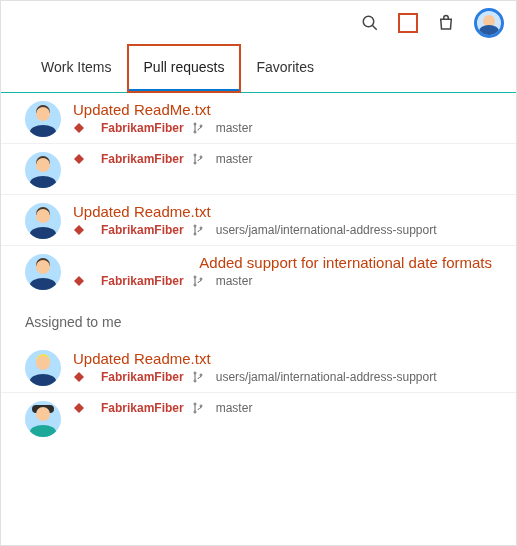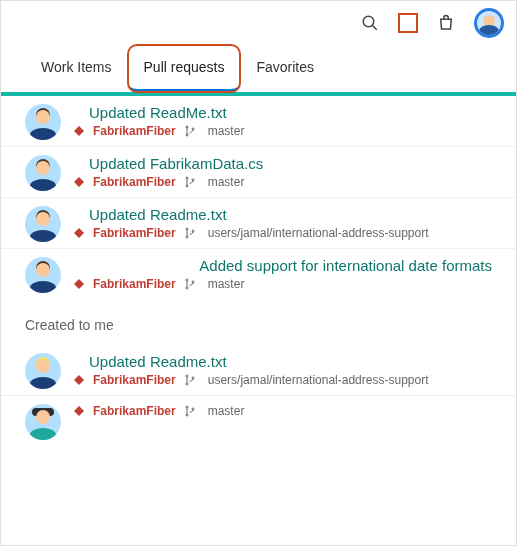--- a/index.html
+++ b/index.html
@@ -3,38 +3,38 @@
 <meta charset="utf-8">
 <style>
   * { margin:0; padding:0; box-sizing:border-box; }
   body { font-family:"Segoe UI",Arial,sans-serif; background:#fff; width:517px; height:546px; overflow:hidden; color:#333; border:1px solid #e0e0e0; }
   .topbar { height:44px; display:flex; align-items:center; justify-content:flex-end; padding-right:12px; gap:18px; }
   .topbar .icon { width:20px; height:20px; display:flex; align-items:center; justify-content:center; color:#444; }
   .topbar .boxed { border:2px solid #ce4b1f; padding:6px 8px; }
   .avatar-top { width:30px; height:30px; border-radius:50%; background:#cde6ff; position:relative; overflow:hidden; border:3px solid #2a7de1;}
   .avatar-top .head { width:12px; height:12px; border-radius:50%; background:#f9c89b; position:absolute; top:4px; left:6px;}
   .avatar-top .body { width:20px; height:12px; border-radius:50% 50% 0 0; background:#275a9e; position:absolute; bottom:-2px; left:2px;}
-  .tabs { display:flex; gap:0; border-bottom:4px solid #14b8a6; padding-left:24px; }
+  .tabs { display:flex; gap:0; border-bottom:1px solid #14b8a6; padding-left:24px; }
   .tab { padding:14px 16px; font-size:14px; color:#333; border-bottom:3px solid transparent; }
-  .tab.active { border-bottom:3px solid #0078d4; color:#222;border-radius:9px; }
+  .tab.active { border-bottom:3px solid #0078d4; color:#222; }
   .tab.boxed { outline:2px solid #ce4b1f; outline-offset:-1px; }
   .section-header { font-size:14px; color:#666; padding:18px 24px 12px; }
   .item { display:flex; gap:12px; padding:8px 24px 6px; align-items:flex-start; border-bottom:1px solid #f0f0f0;}
   .item:last-child{border-bottom:none;text-align:right;}
   .avatar { width:36px; height:36px; border-radius:50%; background:#b3dfff; position:relative; overflow:hidden; flex-shrink:0;}
   .avatar .head{width:14px;height:14px;border-radius:50%;background:#f9c89b;position:absolute;top:6px;left:11px;}
   .avatar .hair{width:14px;height:8px;border-radius:7px 7px 0 0;position:absolute;top:4px;left:11px;background:#4a3726;}
   .avatar .body{width:26px;height:14px;border-radius:50% 50% 0 0;background:#1a3e75;position:absolute;bottom:-2px;left:5px;}
   .avatar.blonde .hair{background:#f5e05a;}
   .avatar.teal .body{background:#1ea89a;}
   .avatar.teal .hair{background:#2d2d2d;width:22px;left:7px;height:8px;border-radius:5px;}
   .item-body{flex:1;min-width:0;}
-  .item-title{font-size:15px;color:#0f766e;margin-bottom:3px;white-space:nowrap;overflow:hidden;text-overflow:ellipsis;margin-left:16px;}
+  .item-title{font-size:15px;color:#c2410c;margin-bottom:3px;white-space:nowrap;overflow:hidden;text-overflow:ellipsis;}
   .meta{display:flex;align-items:center;gap:8px;font-size:12px;color:#555;flex-wrap:wrap;}
-  .repo{display:flex;align-items:center;gap:8px;color:#c13e33;font-weight:600;}
+  .repo{display:flex;align-items:center;gap:16px;color:#c13e33;font-weight:600;}
   .branch{display:flex;align-items:center;gap:12px;color:#666;}
   svg{display:block;}
 </style>
 </head>
 <body>
 
 <div class="topbar">
   <span class="icon">
     <svg width="18" height="18" viewBox="0 0 24 24" fill="none" stroke="currentColor" stroke-width="2">
         <circle cx="10" cy="10" r="7"></circle>
@@ -99,21 +99,20 @@
     </div>
   </div>
 
   <div class="item">
     <div class="avatar">
         <div class="hair"></div>
         <div class="head"></div>
         <div class="body"></div>
       </div>
     <div class="item-body">
-      <div class="item-title">Updated FabrikamData.cs</div>
       <div class="meta">
         <span class="repo">
             <svg width="12" height="12" viewBox="0 0 24 24" fill="#c13e33">
               <path d="M12 2l10 10-10 10L2 12z"></path>
             </svg>
             <span>FabrikamFiber</span>
           </span>
         <span class="branch">
             <svg width="12" height="12" viewBox="0 0 24 24" fill="none" stroke="#666" stroke-width="2">
               <circle cx="6" cy="4" r="2"></circle>
@@ -178,21 +177,21 @@
               <path d="M6 6v12M18 10c0 4-6 2-6 6"></path>
             </svg>
             <span>master</span>
           </span>
       </div>
     </div>
   </div>
 </div>
 
 <div>
-  <div class="section-header">Created to me</div>
+  <div class="section-header">Assigned to me</div>
 
   <div class="item">
     <div class="avatar blonde">
         <div class="hair"></div>
         <div class="head"></div>
         <div class="body"></div>
       </div>
     <div class="item-body">
       <div class="item-title">Updated Readme.txt</div>
       <div class="meta">

